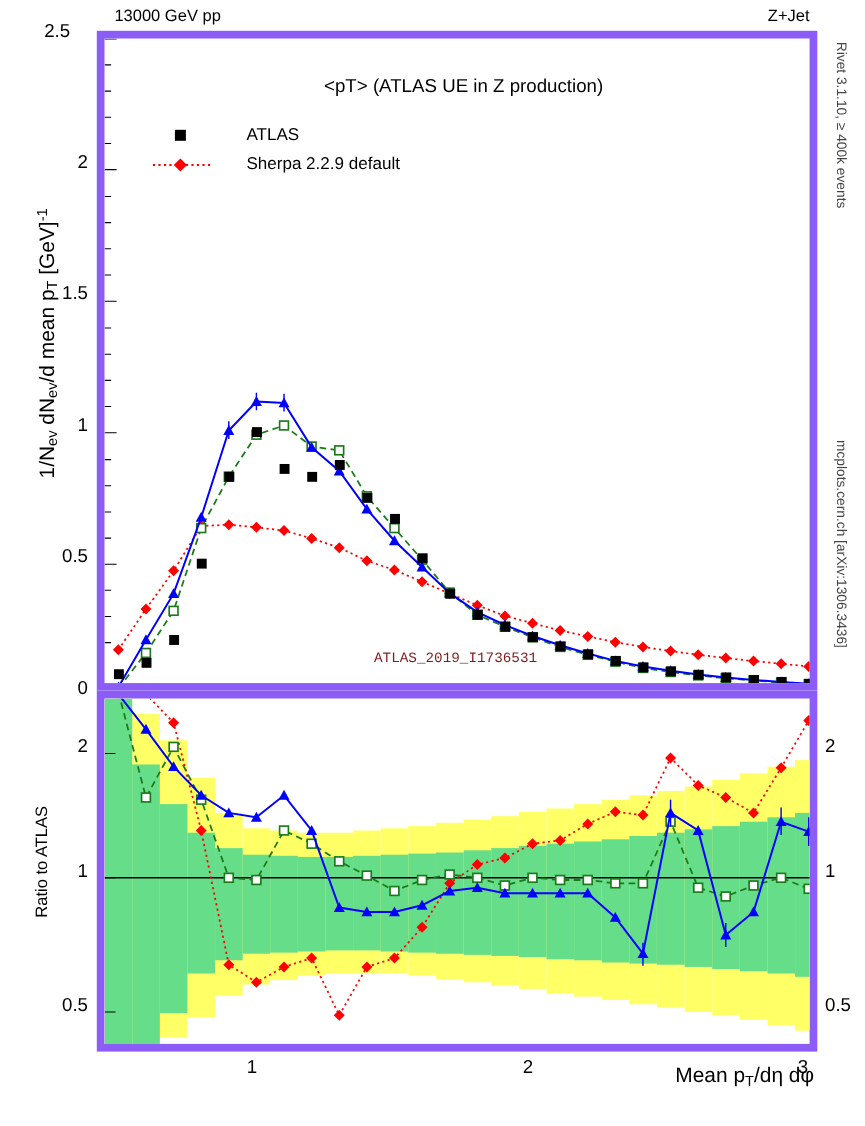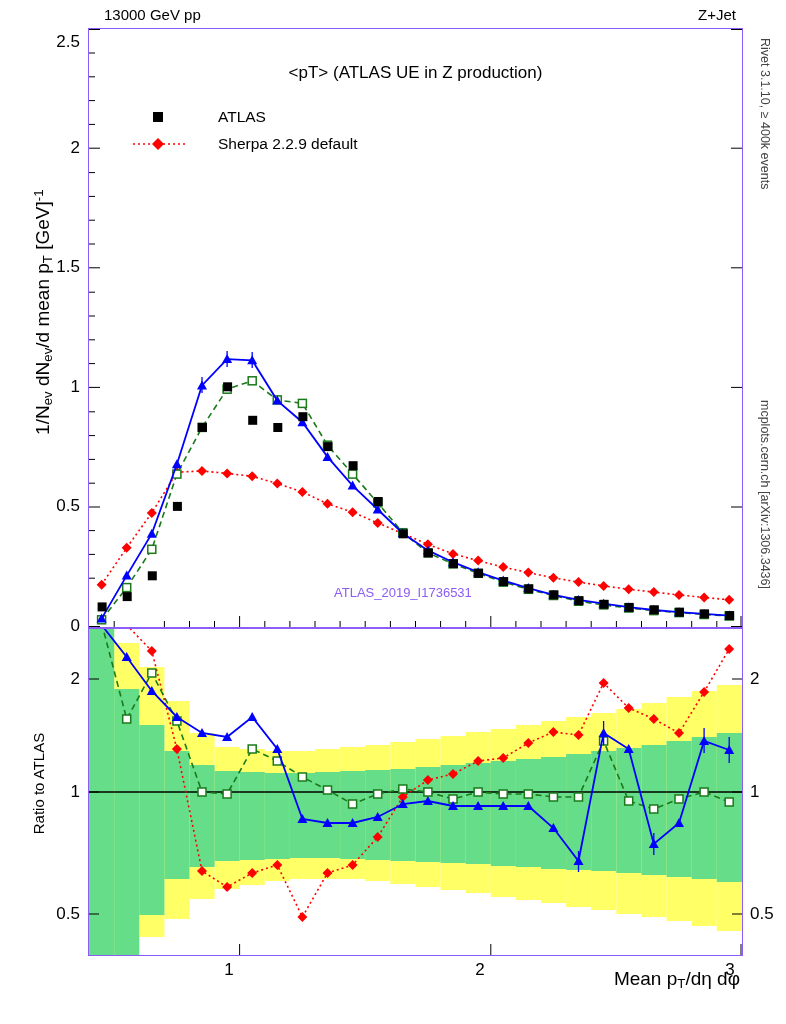--- a/index.html
+++ b/index.html
@@ -16,21 +16,21 @@
   
   .vert{
     position:absolute;
     transform-origin:left top;
     white-space:nowrap;
     font-size:12.5px;
     color:#444;
   }
 
   
-  .frame{position:absolute;border:1px solid #8b5cf6;box-sizing:border-box;background:#fff;}
+  .frame{position:absolute;border:7px solid #8b5cf6;box-sizing:border-box;background:#fff;}
   #mainframe{left:88px;top:28px;width:655px;height:600px;}
   #ratioframe{left:88px;top:628px;width:655px;height:328px;}
 
   .clip{position:absolute;left:0;top:0;width:100%;height:100%;overflow:hidden;}
 
   svg{display:block;}
 
   
   .tick{position:absolute;font-size:17px;color:#000;}
   .tick-y{text-align:right;}
@@ -59,21 +59,21 @@
     text-align:right;
   }
 
   
   #plot-title{
     left:150px; top:62px; width:540px;
     text-align:center; font-size:17px;
   }
   #watermark{
     left:330px; top:592px;
-    font-size:13px; color:#8b5cf6;
+    font-size:13px; color:#7f1d1d;font-family:Liberation Mono, monospace;
   }
 
   
   #legend{left:135px;top:105px;font-size:15.5px;}
   .legrow{display:flex;align-items:center;height:27px;gap:19px;}
   .legmark{width:62px;height:27px;position:relative;}
   .legtxt{margin-left:6px;}
 
   sub{font-size:0.7em;vertical-align:-0.25em;}
   sup{font-size:0.7em;vertical-align:0.45em;}
@@ -311,21 +311,21 @@
         <span class="legtxt">Sherpa 2.2.9 default</span>
       </div>
     </div>
   </div>
 
   <div class="abs tick tick-y" style="left:34px;top:616px;width:46px;">0</div>
   <div class="abs tick tick-y" style="left:24px;top:496px;width:56px;">0.5</div>
   <div class="abs tick tick-y" style="left:34px;top:377px;width:46px;">1</div>
   <div class="abs tick tick-y" style="left:24px;top:257px;width:56px;">1.5</div>
   <div class="abs tick tick-y" style="left:34px;top:138px;width:46px;">2</div>
-  <div class="abs tick tick-y" style="left:24px;top:32px;width:56px;">2.5</div>
+  <div class="abs tick tick-y" style="left:24px;top:19px;width:56px;text-align:center;">2.5</div>
 
   <div class="abs" id="ylabel-main">
     1/N<sub>ev</sub> dN<sub>ev</sub>/d mean p<sub>T</sub> [GeV]<sup>-1</sup>
   </div>
 
   <div class="frame" id="ratioframe">
     <div class="clip">
       <svg width="653" height="326" viewBox="0 0 653 326">
 
         <g fill="#ffff66">

